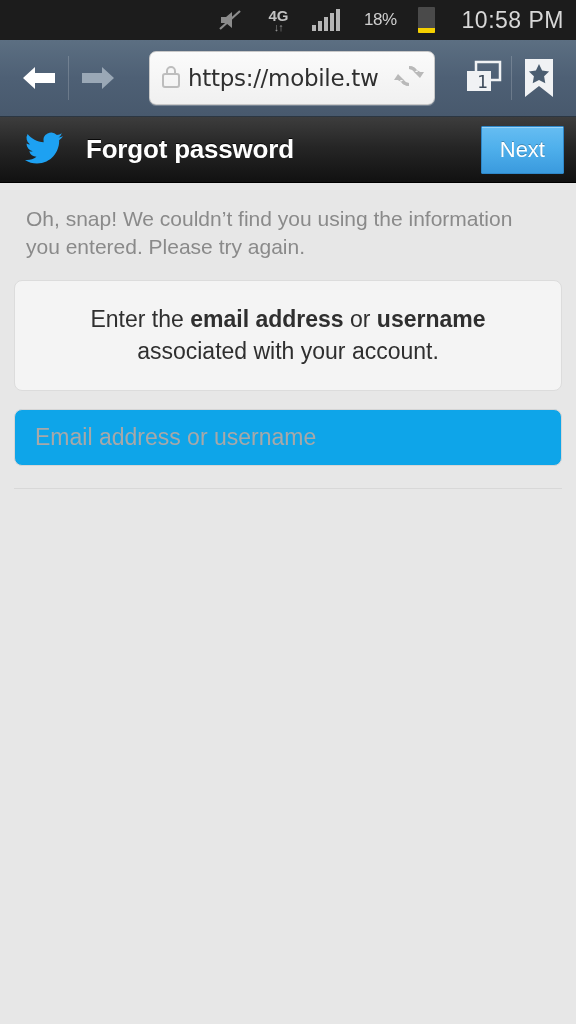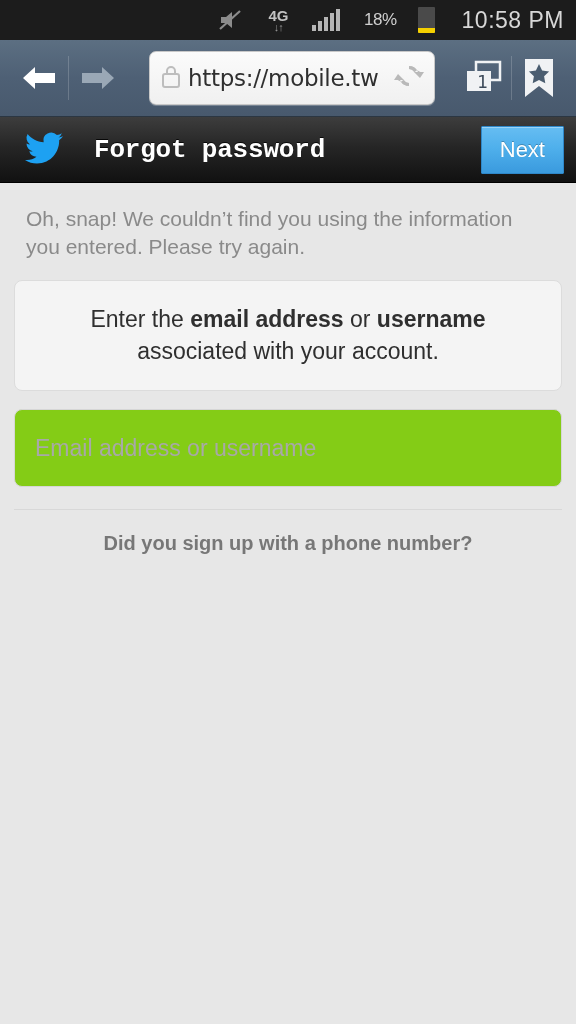--- a/index.html
+++ b/index.html
@@ -162,24 +162,23 @@
     align-items: center;
     padding: 0 12px 0 22px;
     border-bottom: 1px solid #000;
   }
   .tw-bird { flex: 0 0 auto; }
   .tw-title {
     flex: 1;
     color: #ffffff;
     font-size: 26px;
     font-weight: bold;
-    margin-left: 28px;
+    margin-left: 20px;
     text-shadow: 0 -1px 0 rgba(0,0,0,0.8);
     letter-spacing: -0.2px;
-    font-family: Liberation Mono, monospace;
   }
   .next-btn {
     background: linear-gradient(to bottom, #66bdf2 0%, #4fb0ec 45%, #3a9ade 100%);
     border: 1px solid #2e87c9;
     border-radius: 1px;
     color: #ffffff;
     font-size: 22px;
     padding: 10px 18px;
     text-shadow: 0 -1px 0 rgba(0,0,0,0.25);
     box-shadow: inset 0 1px 0 rgba(255,255,255,0.35);
@@ -208,22 +207,22 @@
     text-align: center;
     color: #2f2f2f;
     font-size: 23px;
     line-height: 1.42;
   }
   .info-card b { font-weight: bold; }
 
   .input-field {
     margin-top: 18px;
     width: 100%;
-    height: 78px;
-    background: #84cc16;
+    height: 57px;
+    background: #0ea5e9;
     border: 1px solid #d6d6d6;
     border-radius: 8px;
     padding: 0 20px;
     font-size: 23px;
     color: #333;
     font-family: "Liberation Sans", sans-serif;
     outline: none;
   }
   .input-field::placeholder { color: #a8a8a8; }
 
@@ -347,14 +346,13 @@
   <div class="error-msg">Oh, snap! We couldn’t find you using the information you entered. Please try again.</div>
 
   <div class="info-card">
     <span>Enter the </span><b>email address</b><span> or </span><b>username</b><span> associated with your account.</span>
   </div>
 
   <input class="input-field" type="text" placeholder="Email address or username" style="">
 
   <div class="divider"></div>
 
-  <a class="phone-link" href="#">Did you sign up with a phone number?</a>
 </div>
 
 </body></html>

